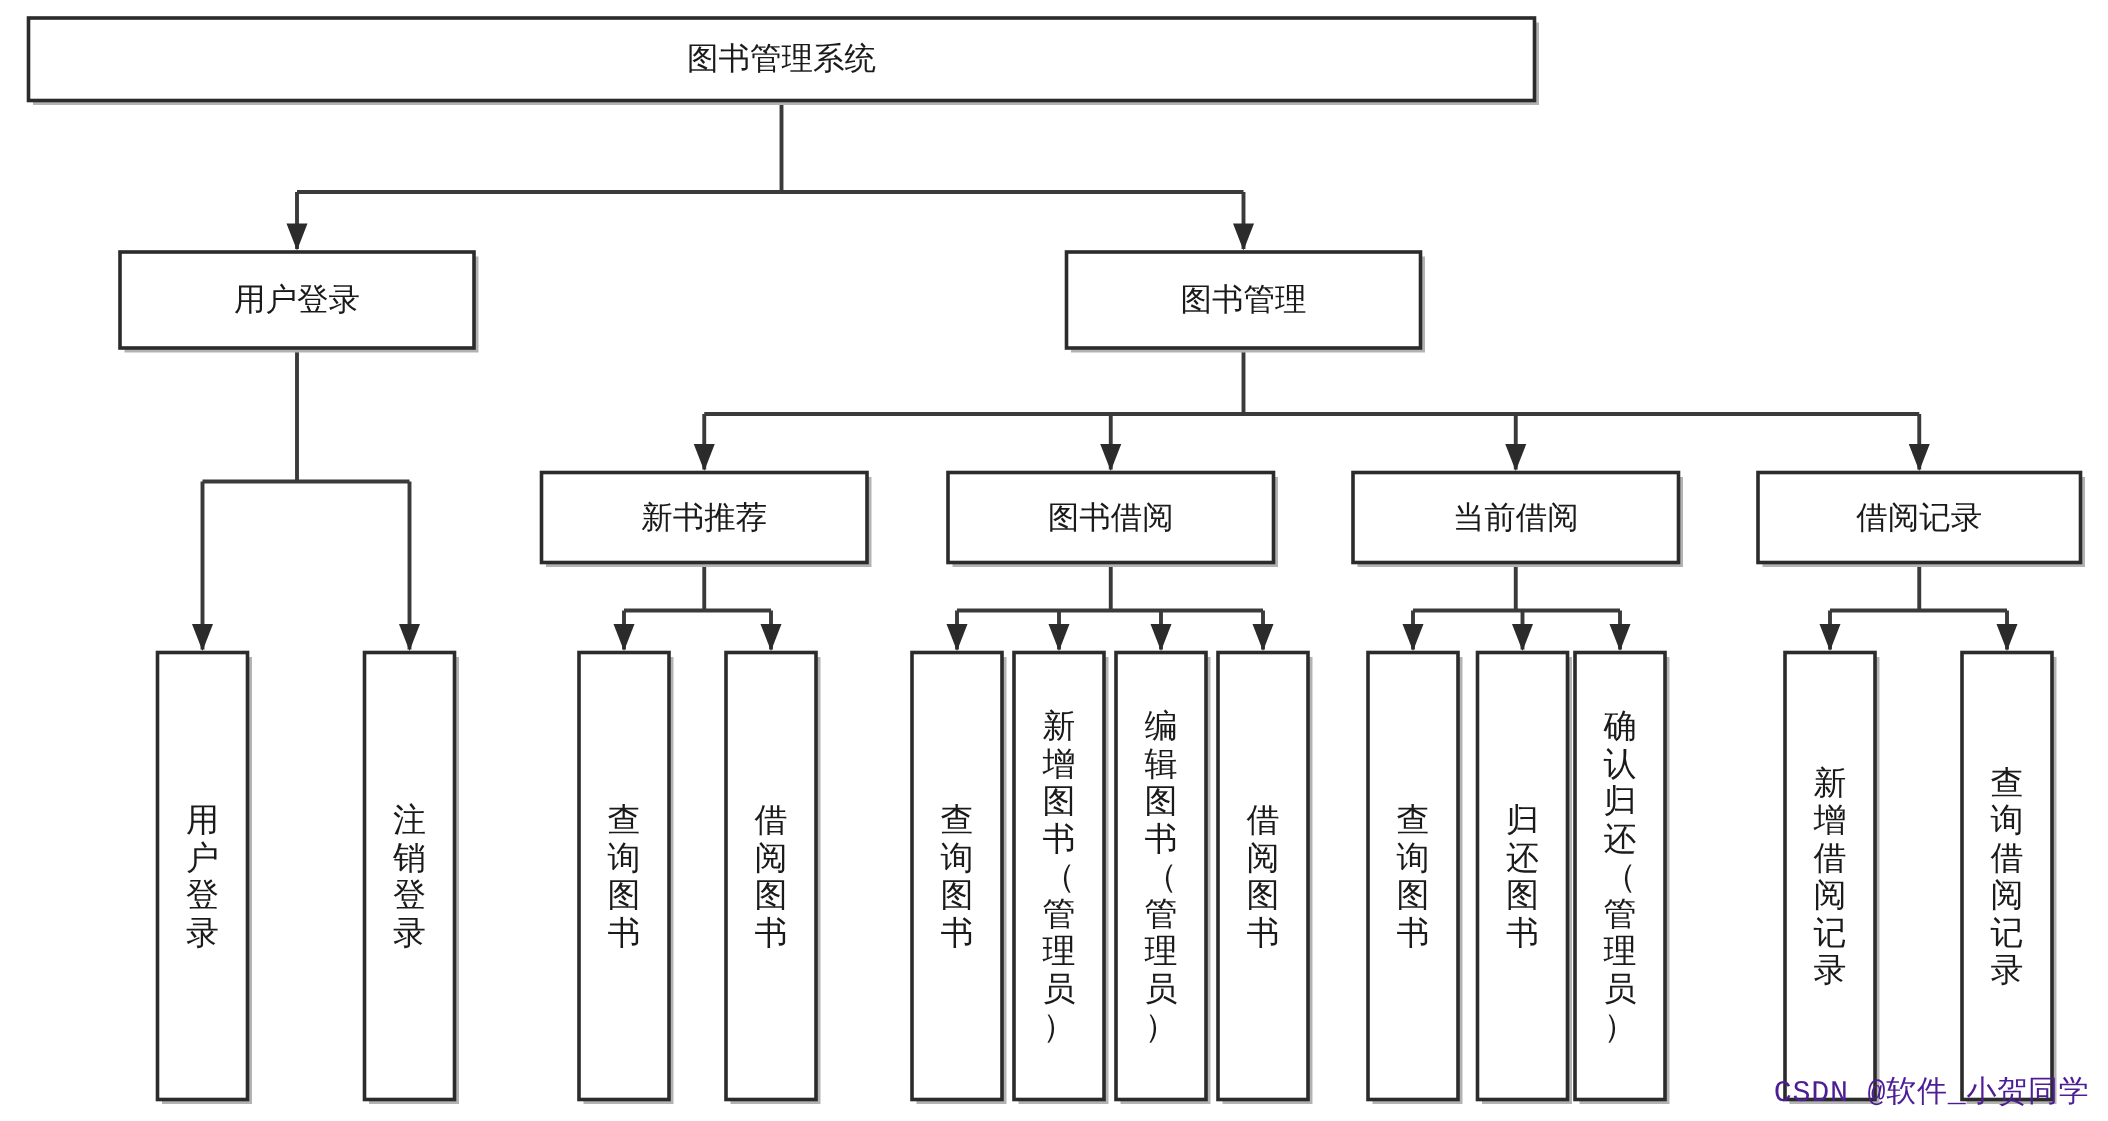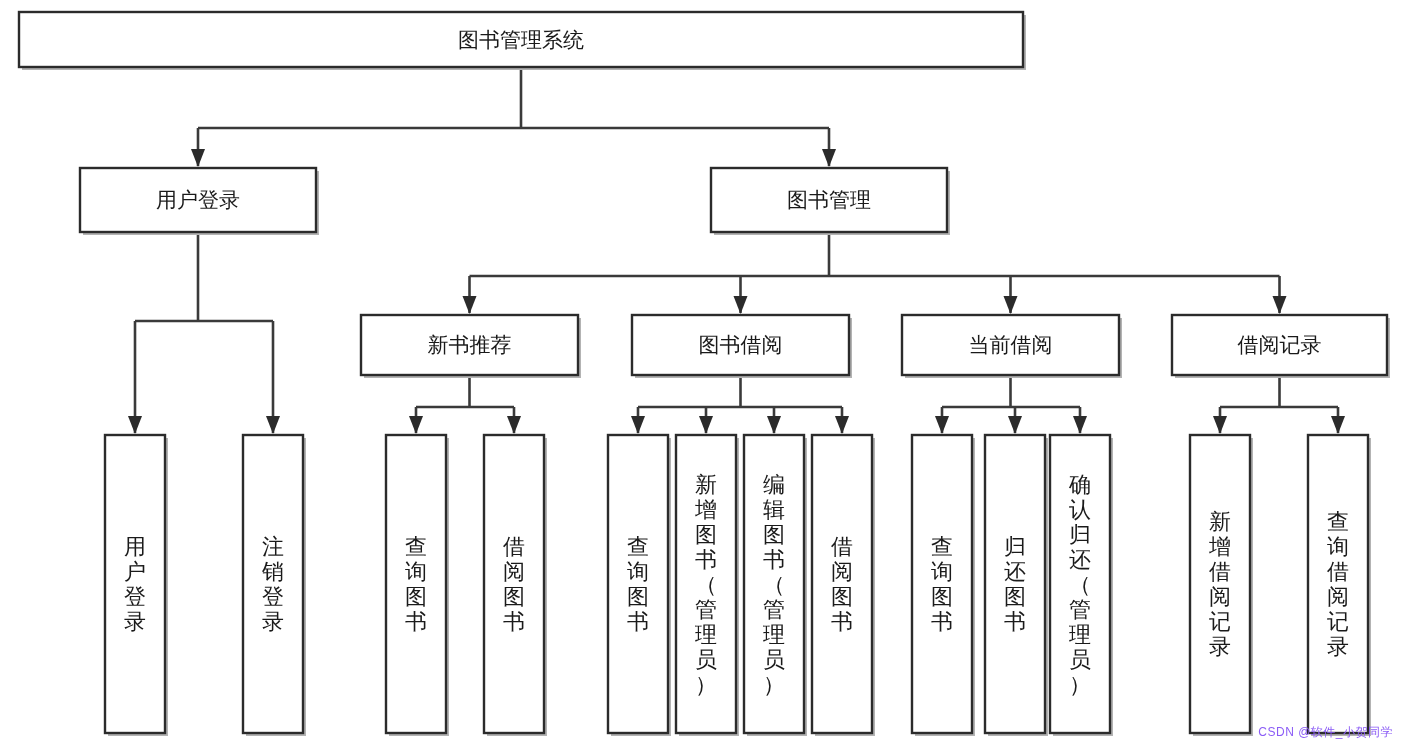--- a/index.html
+++ b/index.html
@@ -56,23 +56,23 @@
   .node-label-v {
     font-family: "DejaVu Sans", "Liberation Sans", sans-serif;
     font-size: 22px;
     fill: #1a1a1a;
     text-anchor: middle;
   }
   .watermark {
     position: absolute;
     right: 12px;
     bottom: 6px;
-    font-family: Liberation Sans, sans-serif;
-    font-size: 12px;
-    color: #8b5cf6;
+    font-family: Liberation Mono, monospace;
+    font-size: 20px;
+    color: #4c1d95;
     letter-spacing: 0.5px;
     white-space: nowrap;
     pointer-events: none;
   }
 </style>
 </head>
 <body>
 
 <div id="diagram-root">
   <svg id="flow-svg" viewBox="0 0 1405 747">

